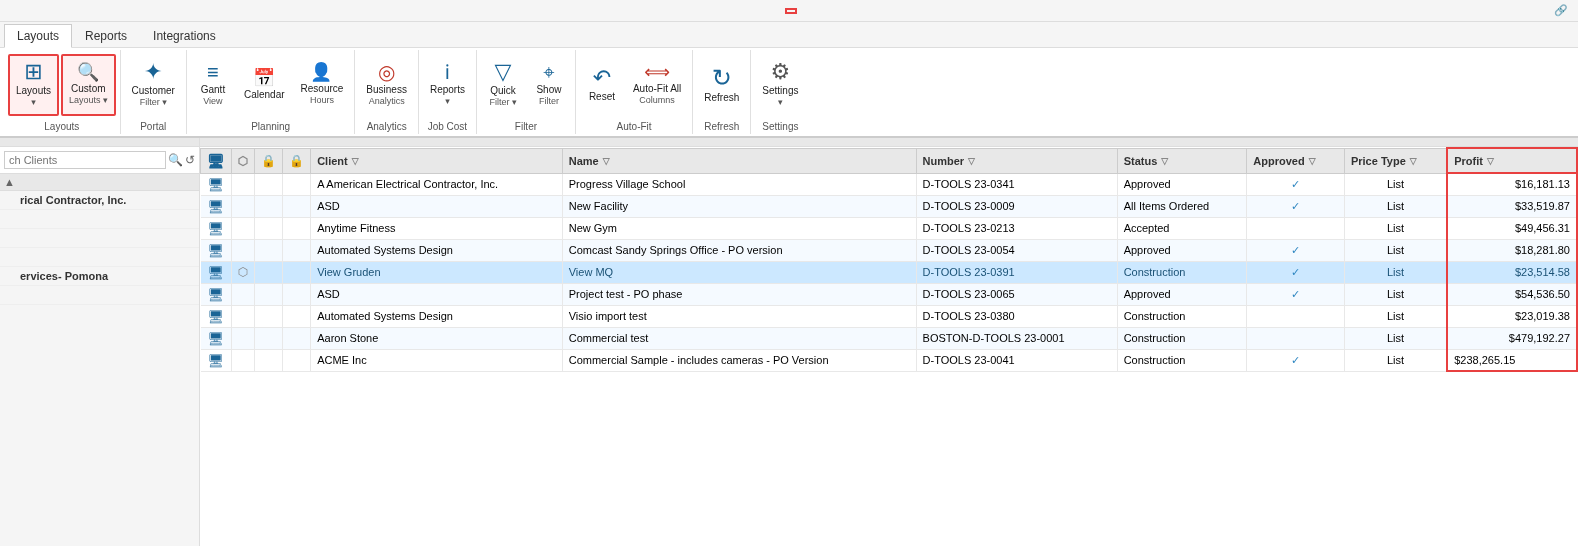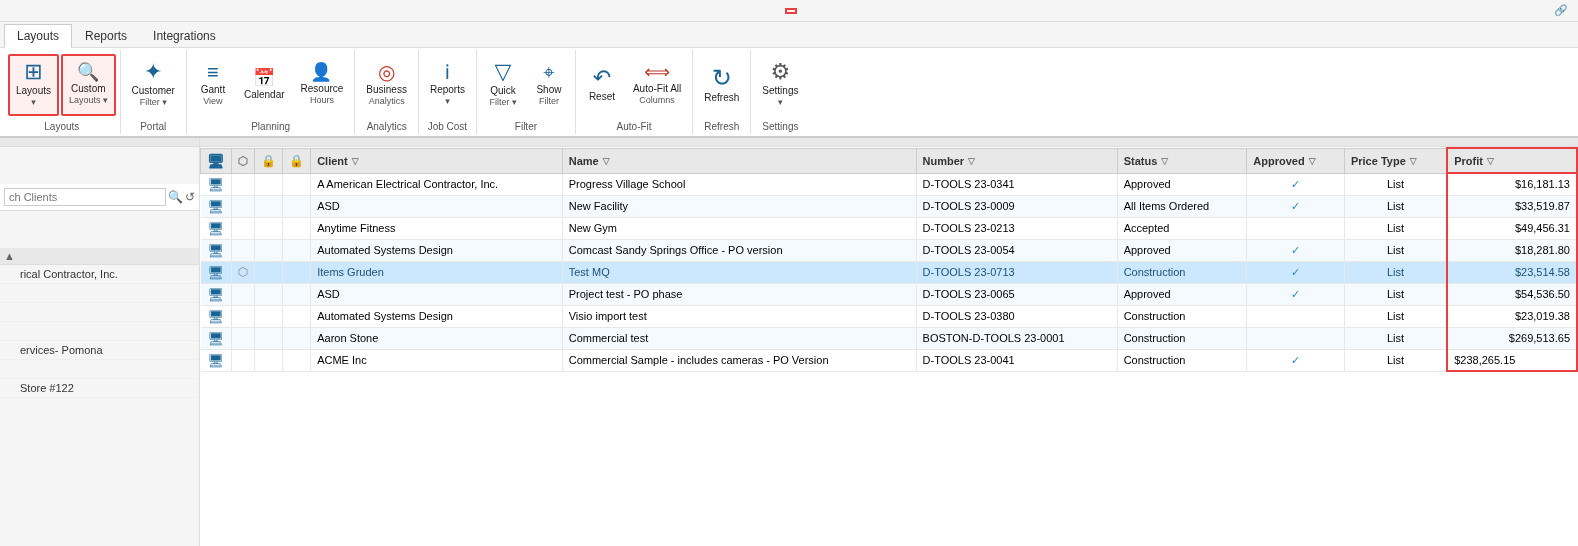--- a/index.html
+++ b/index.html
@@ -121,21 +121,20 @@
     }
 
     
     .sidebar {
       width: 200px;
       background: #f5f5f5;
       border-right: 1px solid #ddd;
       display: flex;
       flex-direction: column;
       overflow: hidden;
-      gap: 37px;
     }
     .sidebar-header {
       padding: 4px 8px;
       font-size: 12px;
       font-weight: bold;
       color: #333;
       background: #e8e8e8;
       border-bottom: 1px solid #ddd;
     }
     .sidebar-search {
@@ -160,20 +159,21 @@
     .sidebar-list {
       flex: 1;
       overflow-y: auto;
       font-size: 11px;
     }
     .sidebar-item {
       padding: 3px 8px 3px 20px;
       cursor: pointer;
       color: #333;
       border-bottom: 1px solid #eee;
+      font-weight: bold;
     }
 
     
     .main-content {
       flex: 1;
       display: flex;
       flex-direction: column;
       overflow: hidden;
     }
     .group-header {
@@ -404,21 +404,20 @@
     <div class="sidebar-list">
       <div style="display:flex;align-items:center;padding:2px 4px;background:#e8e8e8;border-bottom:1px solid #ddd;">
         <span style="cursor:pointer;color:#666;">▲</span>
       </div>
       <div class="sidebar-item">rical Contractor, Inc.</div>
       <div class="sidebar-item">&nbsp;</div>
       <div class="sidebar-item">&nbsp;</div>
       <div class="sidebar-item">&nbsp;</div>
       <div class="sidebar-item">ervices- Pomona</div>
       <div class="sidebar-item">&nbsp;</div>
-      <div class="sidebar-item">Store #122</div>
     </div>
   </div>
 
   <div class="main-content">
     <div class="group-header"></div>
     <div class="data-grid">
       <table>
         <thead>
           <tr>
             <th class="col-icons">
@@ -515,23 +514,23 @@
     <td class="col-status">Approved</td>
     <td class="col-approved" style="text-align:center;color:#2e86c1;">✓</td>
     <td class="col-price" style="text-align:center;">List</td>
     <td class="col-profit profit-col profit-cell" style="text-align:right;margin-top:16px;">$18,281.80</td>
   </tr>
             <tr class="highlighted-row">
     <td class="icon-cell col-icons" style="font-size:13px;color:#1a6496;">🖥</td>
     <td class="icon-cell-share col-icons"><span style="color:#888;font-size:12px;">⬡</span></td>
     <td class="col-icons"></td>
     <td class="col-icons"></td>
-    <td class="col-client">Items Gruden</td>
-    <td class="col-name">Test MQ</td>
-    <td class="col-number">D-TOOLS 23-0713</td>
+    <td class="col-client">View Gruden</td>
+    <td class="col-name">View MQ</td>
+    <td class="col-number">D-TOOLS 23-0391</td>
     <td class="col-status">Construction</td>
     <td class="col-approved" style="text-align:center;color:#2e86c1;">✓</td>
     <td class="col-price" style="text-align:center;">List</td>
     <td class="col-profit profit-col profit-cell" style="text-align:right;margin-left:12px;">$23,514.58</td>
   </tr>
             <tr>
     <td class="icon-cell col-icons" style="font-size:13px;color:#1a6496;">🖥</td>
     <td class="icon-cell-share col-icons"></td>
     <td class="col-icons"></td>
     <td class="col-icons"></td>
@@ -560,21 +559,21 @@
     <td class="icon-cell col-icons" style="font-size:13px;color:#1a6496;">🖥</td>
     <td class="icon-cell-share col-icons"></td>
     <td class="col-icons"></td>
     <td class="col-icons"></td>
     <td class="col-client">Aaron Stone</td>
     <td class="col-name">Commercial test</td>
     <td class="col-number">BOSTON-D-TOOLS 23-0001</td>
     <td class="col-status">Construction</td>
     <td class="col-approved" style="text-align:center;color:#2e86c1;"></td>
     <td class="col-price" style="text-align:center;">List</td>
-    <td class="col-profit profit-col profit-cell" style="text-align:right;">$269,513.65</td>
+    <td class="col-profit profit-col profit-cell" style="text-align:right;">$479,192.27</td>
   </tr>
             <tr>
     <td class="icon-cell col-icons" style="font-size:13px;color:#1a6496;">🖥</td>
     <td class="icon-cell-share col-icons"></td>
     <td class="col-icons"></td>
     <td class="col-icons"></td>
     <td class="col-client">ACME Inc</td>
     <td class="col-name">Commercial Sample - includes cameras - PO Version</td>
     <td class="col-number">D-TOOLS 23-0041</td>
     <td class="col-status">Construction</td>

